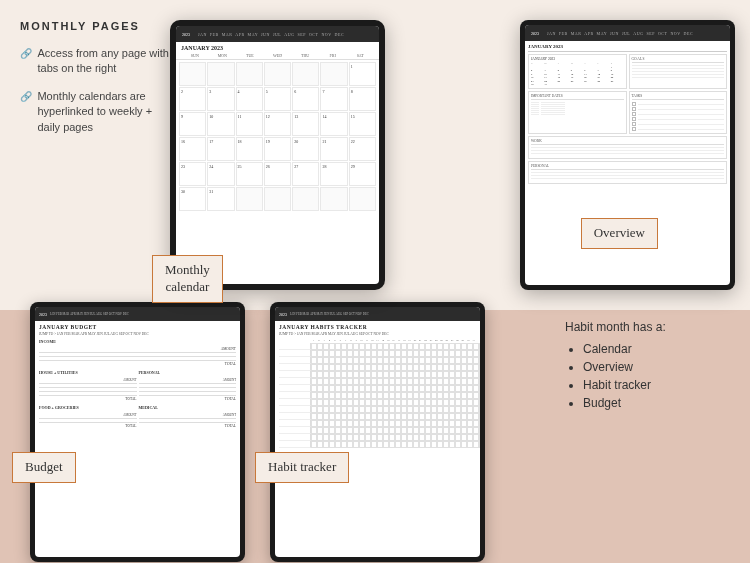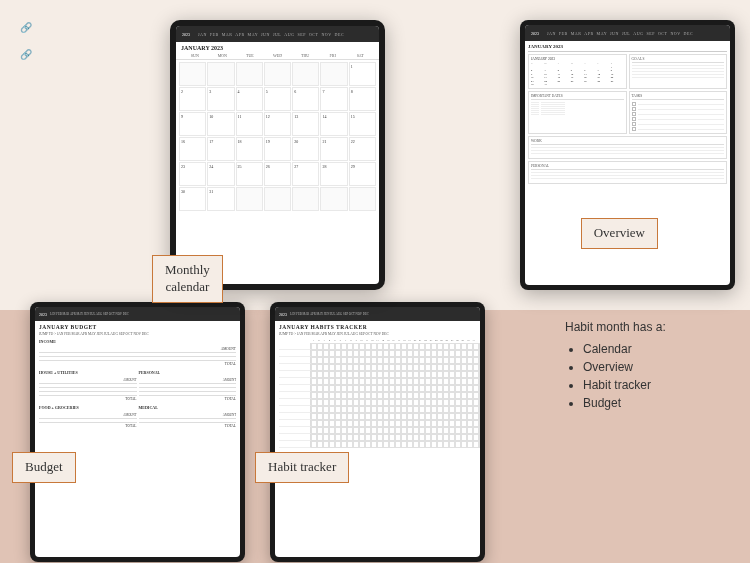--- a/index.html
+++ b/index.html
@@ -282,25 +282,28 @@
       z-index: 5;
     }
   </style>
 </head>
 <body>
 
 <div class="bg-top"></div>
 <div class="bg-bottom"></div>
 
 <div class="left-panel">
+  <div class="section-title">MONTHLY PAGES</div>
   <div class="bullet-item">
     <span class="link-icon">🔗</span>
+    <span>Access from any page with tabs on the right</span>
   </div>
   <div class="bullet-item">
     <span class="link-icon">🔗</span>
+    <span>Monthly calendars are hyperlinked to weekly + daily pages</span>
   </div>
 </div>
 
 <div class="tablet-main tablet-overlap" style="z-index:6;">
   <div class="screen-content">
 
     <div class="cal-nav">
       <span style="font-size:4px;color:#fff;margin-right:4px;">2023</span>
       <div class="cal-nav-tabs">
         <span class="cal-nav-tab">JAN</span>

